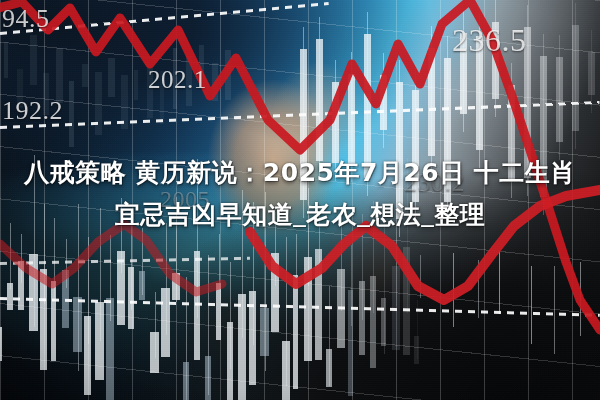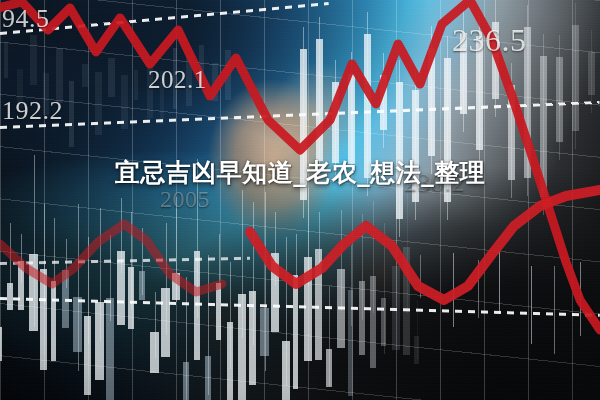--- a/index.html
+++ b/index.html
@@ -126,21 +126,21 @@
     font-size:25px;
     line-height:42px;
     letter-spacing:.5px;
     text-shadow:
       0 2px 4px rgba(0,0,0,.55),
       0 0 2px rgba(0,0,0,.45),
       1px 1px 0 rgba(0,0,0,.25);
     white-space:nowrap;
   }
   .headline .l1,.headline .l2{display:block;}
-  .headline .l2{font-size:25px;}
+  .headline .l2{font-size:25px;font-family:Liberation Serif, serif;}
 </style>
 </head>
 <body>
 
 <div id="stage">
 
   <div class="layer bg-base"></div>
   <div class="layer bg-cyan"></div>
   <div class="layer bg-skin"></div>
   <div class="layer bg-suit"></div>
@@ -306,16 +306,17 @@
   <div class="axis-num" style="left:2px;   top:96px;  font-size:26px;">192.2</div>
   <div class="axis-num" style="left:148px; top:66px;  font-size:25px;">202.1</div>
   <div class="axis-num" style="left:452px; top:22px;  font-size:32px;">236.5</div>
   <div class="axis-num faint" style="left:160px; top:186px; font-size:24px;">2005</div>
   <div class="axis-num dimmer" style="left:404px; top:168px; font-size:26px;">230.2</div>
 
   <div class="layer scan"></div>
   <div class="layer vignette"></div>
 
   <div class="headline">
+    <span class="l1">八戒策略 黄历新说：2025年7月26日 十二生肖</span>
     <span class="l2">宜忌吉凶早知道_老农_想法_整理</span>
   </div>
 
 </div>
 
 </body></html>

